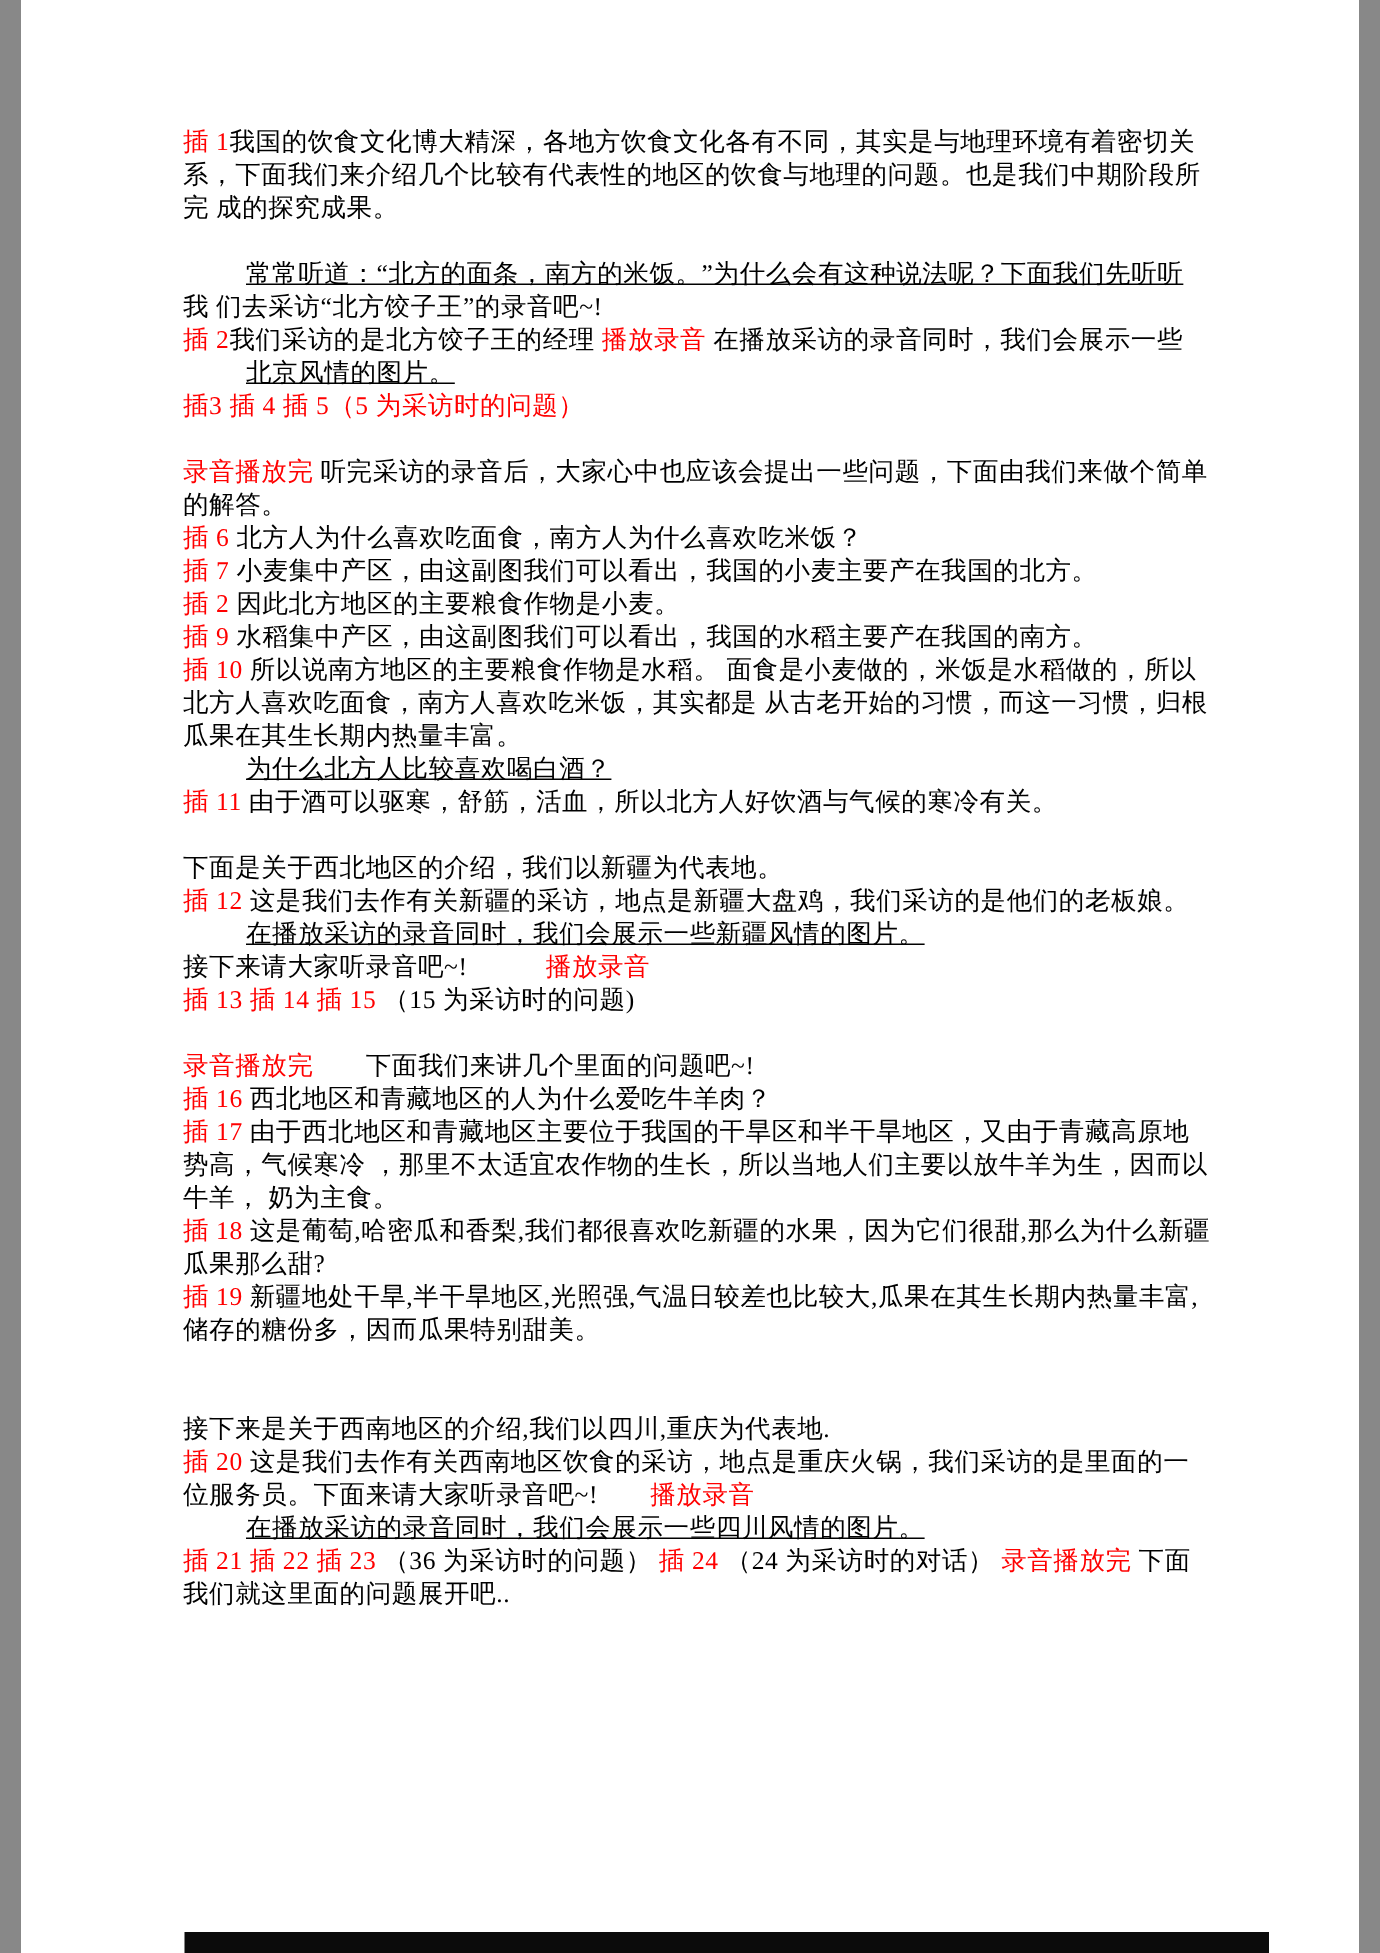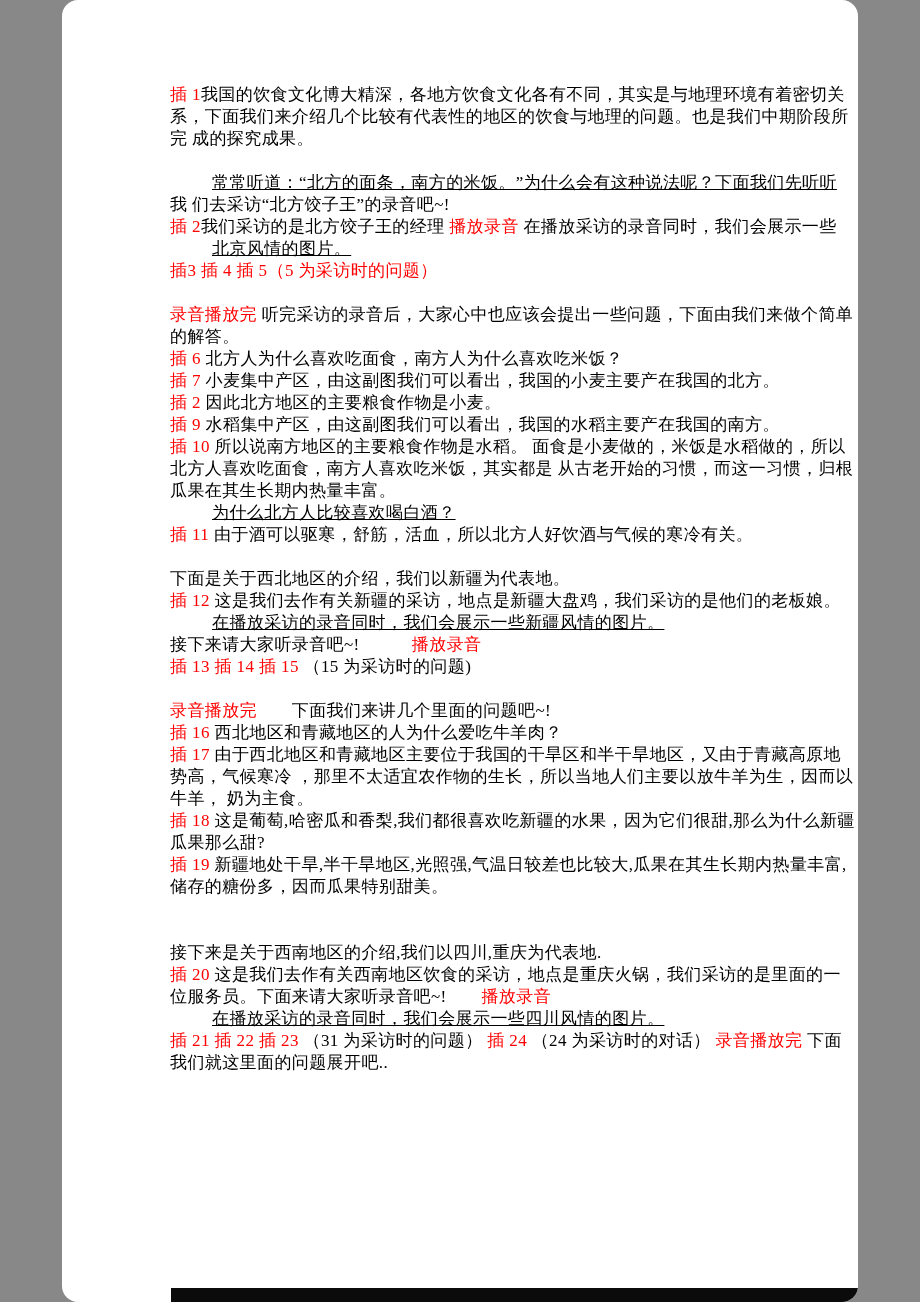--- a/index.html
+++ b/index.html
@@ -2,27 +2,26 @@
 <html style="--ink: #000000; --accent: #ff0000; --strip: #0b0b0b;"><head>
 <meta charset="utf-8">
 <style>
   html, body {
     margin: 0;
     padding: 0;
     background: #888;
   }
   .page {
     position: relative;
-    width: 796px;
+    width: 892px;
     height: 1302px;
     margin: 0 auto;
     background: #ffffff;
     overflow: hidden;
     font-family: "Liberation Serif", "DejaVu Serif", serif;
-    border-radius: 16px;
   }
   .doc-body {
     position: absolute;
     left: 108px;
     top: 84px;
     width: 714px;
   }
   .line {
     height: 22px;
     line-height: 22px;
@@ -90,17 +89,17 @@
       <div class="line"><span class="seg red">插 18 </span><span class="seg">这是葡萄,哈密瓜和香梨,我们都很喜欢吃新疆的水果，因为它们很甜,那么为什么新疆</span></div>
       <div class="line"><span class="seg">瓜果那么甜?</span></div>
       <div class="line"><span class="seg red">插 19 </span><span class="seg">新疆地处干旱,半干旱地区,光照强,气温日较差也比较大,瓜果在其生长期内热量丰富,</span></div>
       <div class="line"><span class="seg">储存的糖份多，因而瓜果特别甜美。</span></div>
       <div class="line blank"></div>
       <div class="line blank"></div>
       <div class="line"><span class="seg">接下来是关于西南地区的介绍,我们以四川,重庆为代表地.</span></div>
       <div class="line"><span class="seg red">插 20 </span><span class="seg">这是我们去作有关西南地区饮食的采访，地点是重庆火锅，我们采访的是里面的一</span></div>
       <div class="line"><span class="seg">位服务员。下面来请大家听录音吧~!　　</span><span class="seg red">播放录音</span></div>
       <div class="line indent"><span class="seg">在播放采访的录音同时，我们会展示一些四川风情的图片。</span></div>
-      <div class="line"><span class="seg red">插 21 插 22 插 23 </span><span class="seg">（31 为采访时的问题）</span><span class="seg red"> 插 24 </span><span class="seg">（24 为采访时的对话） </span><span class="seg red">录音播放完</span><span class="seg"> 下面</span></div>
+      <div class="line"><span class="seg red">插 21 插 22 插 23 </span><span class="seg">（36 为采访时的问题）</span><span class="seg red"> 插 24 </span><span class="seg">（24 为采访时的对话） </span><span class="seg red">录音播放完</span><span class="seg"> 下面</span></div>
       <div class="line"><span class="seg">我们就这里面的问题展开吧..</span></div>
     </div>
   <div class="bottom-strip"></div>
 </div>
 
 </body></html>

